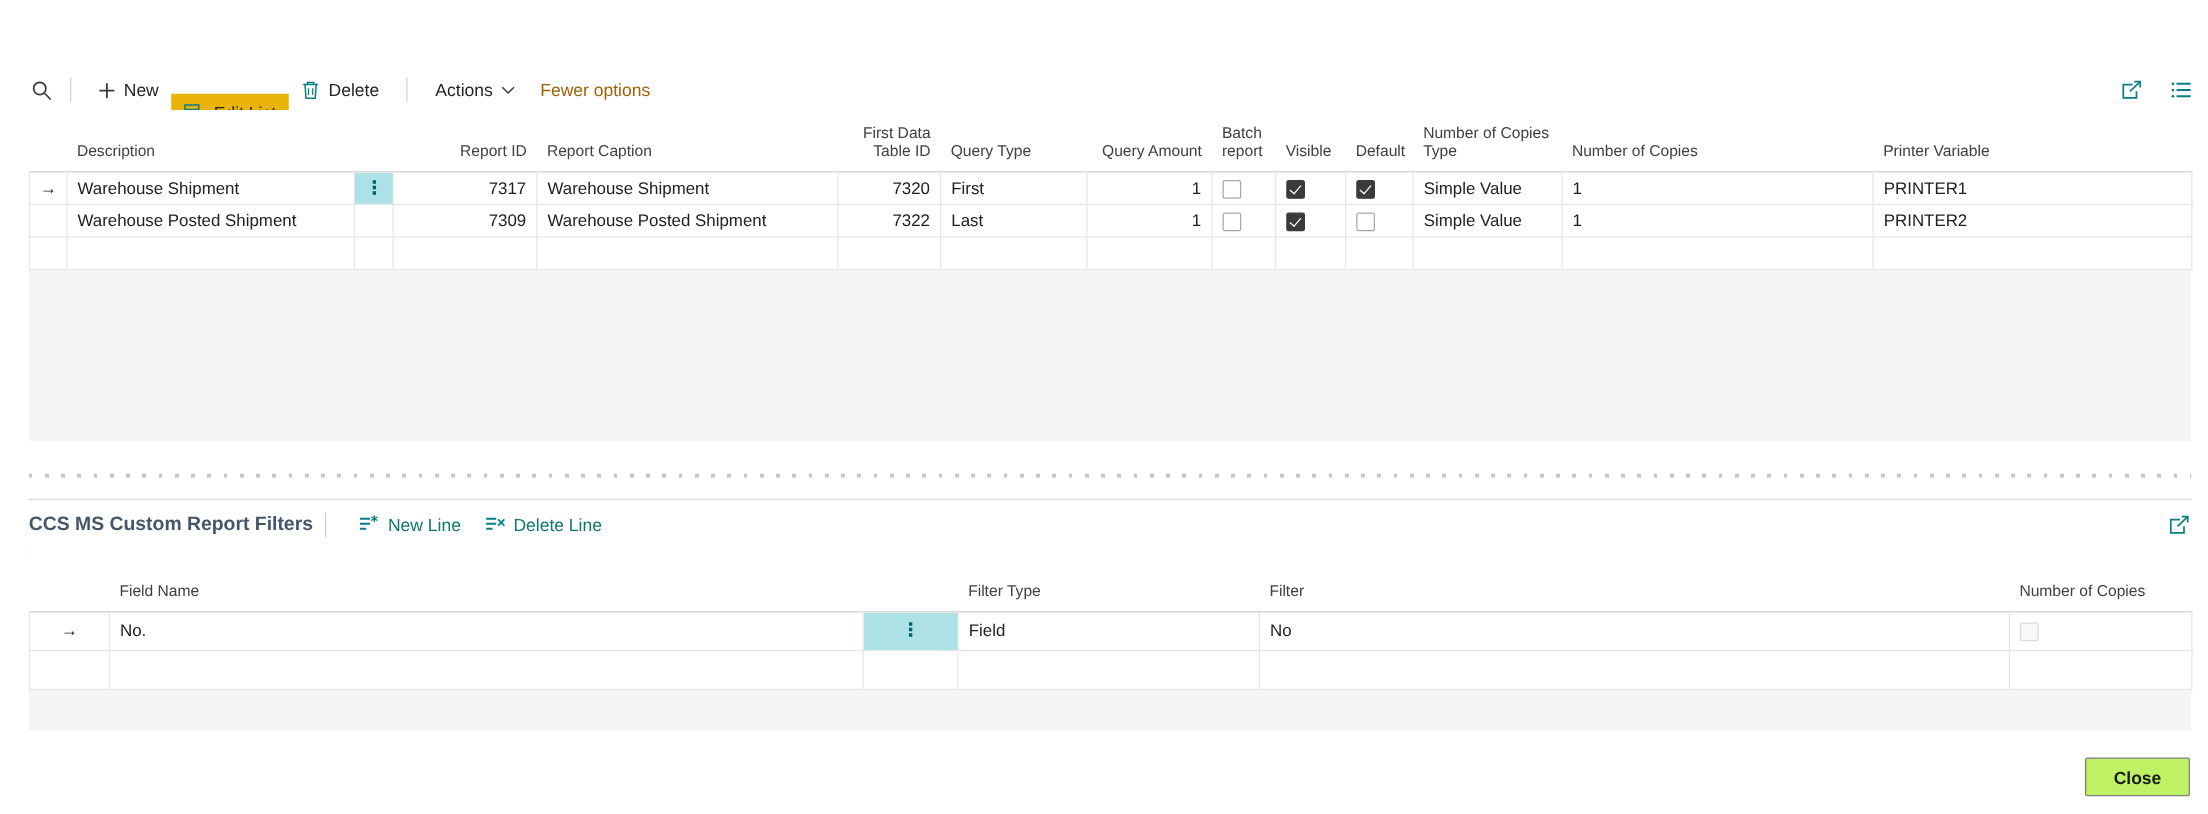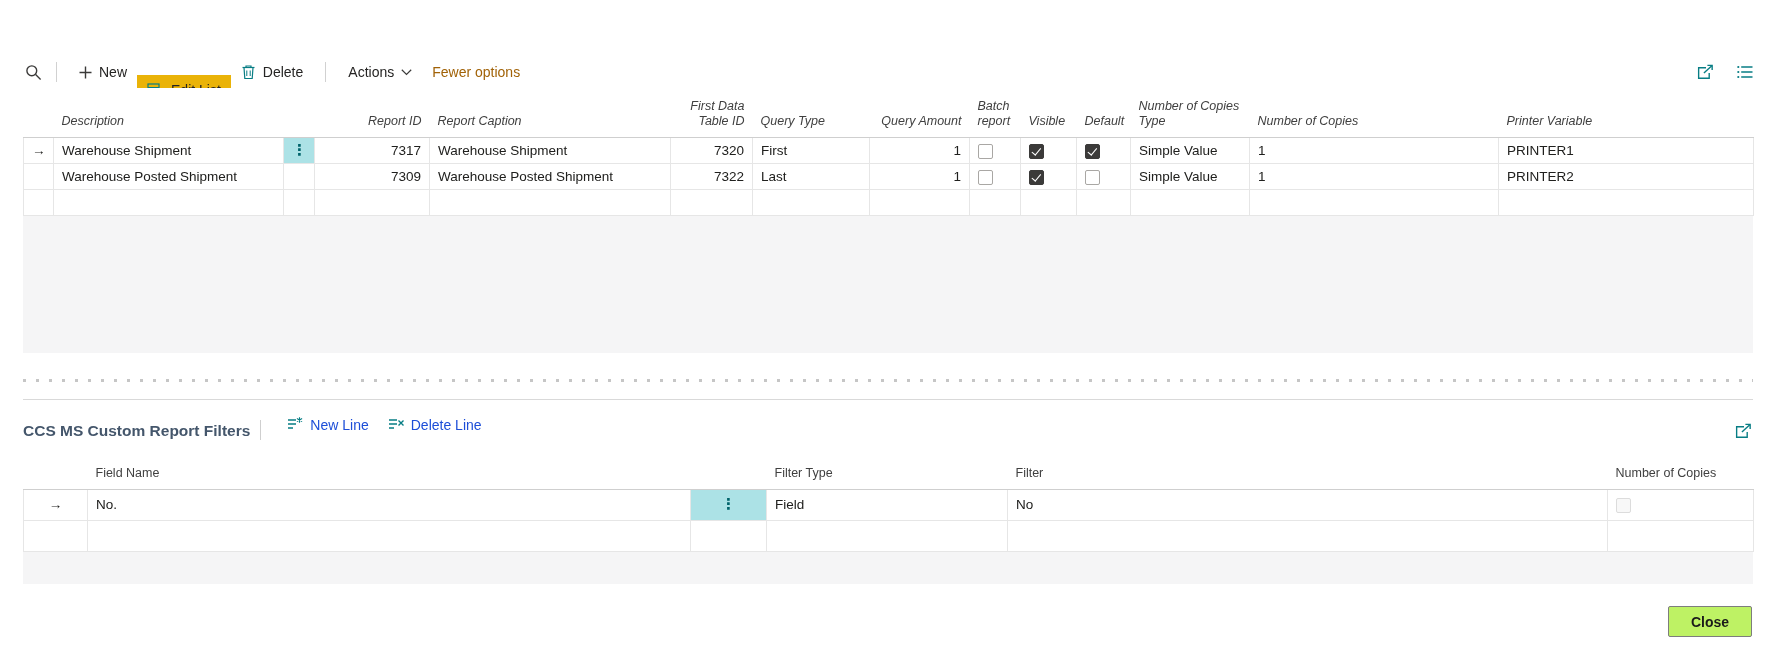--- a/index.html
+++ b/index.html
@@ -27,21 +27,21 @@
   .tb-right{margin-left:auto;display:flex;align-items:center;gap:22px;}
   .tb-right span{display:inline-flex;cursor:pointer;}
 
   
   table.grid{position:absolute;border-collapse:collapse;table-layout:fixed;background:#fff;}
   table.grid thead td{border:none;border-bottom:1px solid #cfcfcf;vertical-align:bottom;
     padding:0 8px 7px 8px;font-size:12.5px;color:#404040;line-height:1.25;cursor:pointer;}
   table.grid tbody td{border:1px solid #e6e6e6;padding:0 8px;font-size:13.5px;color:#20201e;
     white-space:nowrap;overflow:hidden;cursor:text;}
   .reports-grid{left:23px;top:88px;width:1730px;}
-  .reports-grid thead td{height:42px;font-style:italic;}
+  .reports-grid thead td{height:42px;}
   .reports-grid tbody td{height:25px;line-height:25px;}
   .filters-grid{left:23px;top:440px;width:1730px;}
   .filters-grid thead td{height:42px;}
   .filters-grid tbody td{height:30px;line-height:30px;}
   td.r,.grid thead td.r{text-align:right;}
   td.c,.grid thead td.c{text-align:left;}
   td.sel-cell{text-align:center;padding:0 2px;color:#3b3a39;font-size:15px;cursor:default;}
   td.dots-cell{text-align:center;padding:0;cursor:pointer;}
   td.dots-cell.selected{background:var(--selection,#ace2e6);}
   .dots-glyph{color:#00636b;font-size:15px;font-weight:700;line-height:1;letter-spacing:0;}
@@ -55,26 +55,26 @@
   .checkbox.disabled{background:#f8f8f8;border-color:#dcdcdc;}
 
   
   .gray-panel{position:absolute;left:23px;width:1730px;background:#f5f5f6;}
   .gp1{top:216px;height:137px;}
   .gp2{top:552px;height:32px;}
   .dotted-sep{position:absolute;left:23px;right:13px;top:379px;height:3px;
     background:repeating-linear-gradient(to right,#c6c6c6 0 3px,transparent 3px 13px);}
 
   
-  .section-header{position:absolute;left:23px;right:13px;top:399px;height:40px;display:flex;align-items:flex-end;
+  .section-header{position:absolute;left:23px;right:13px;top:399px;height:40px;display:flex;align-items:center;
     border-top:1px solid #d9d9d9;border-bottom:3px solid #f9a8d4;}
   .section-title{font-size:15.5px;font-weight:700;color:var(--section-title,#44566b);margin:0;}
   .sec-sep{width:1px;height:20px;background:#cfcfcf;margin:0 16px 0 10px;}
   .sec-btn{display:inline-flex;align-items:center;gap:6px;background:transparent;border:none;font:inherit;
-    font-size:14px;color:#1d4ed8;height:30px;padding:0 9px;cursor:pointer;white-space:nowrap;}
+    font-size:14px;color:#0f766e;height:30px;padding:0 9px;cursor:pointer;white-space:nowrap;}
   .sec-right{margin-left:auto;display:inline-flex;cursor:pointer;}
 
   
   .close-btn{position:absolute;right:14px;top:606px;width:84px;height:31px;background:#bef264;
     border:1px solid #7d7d7d;border-radius:2px;font:inherit;font-size:14px;font-weight:700;
     color:#1a1a1a;cursor:pointer;}
 </style>
 </head>
 <body>
 

